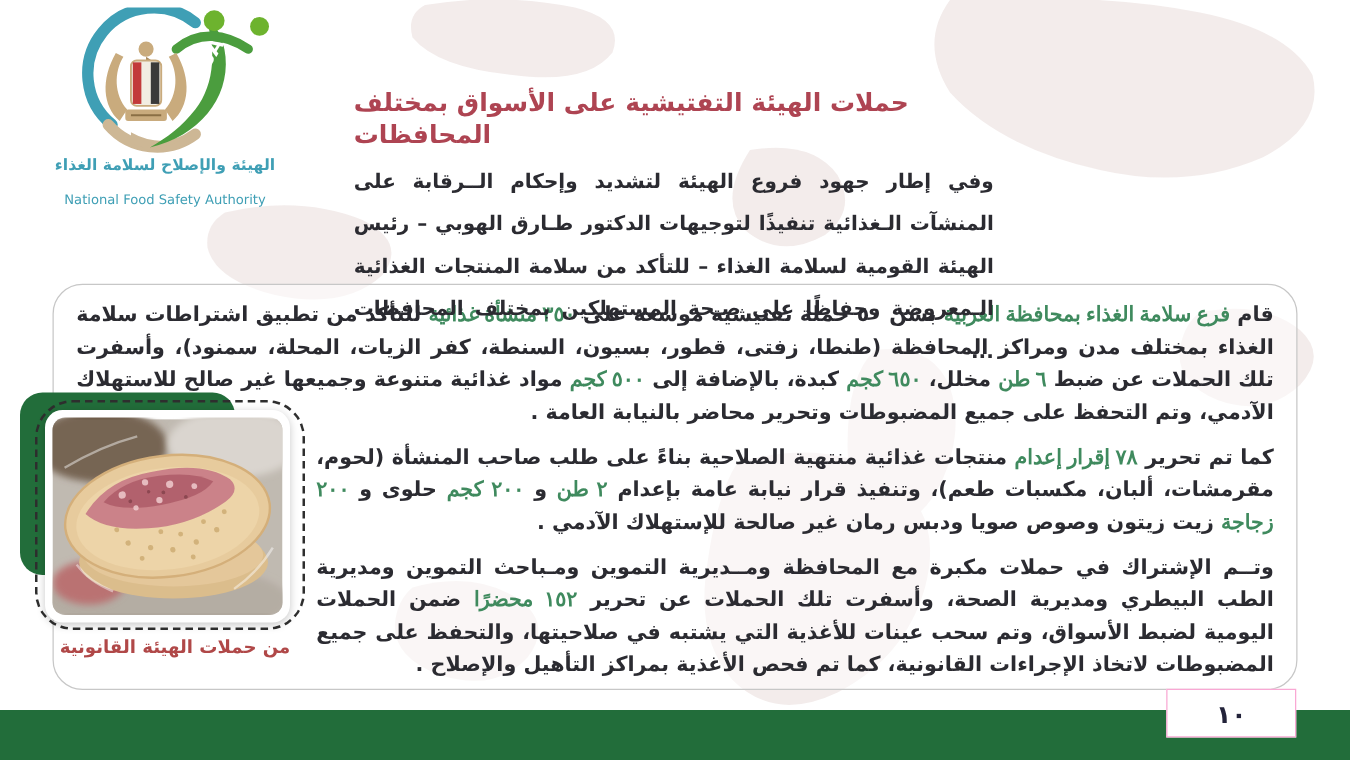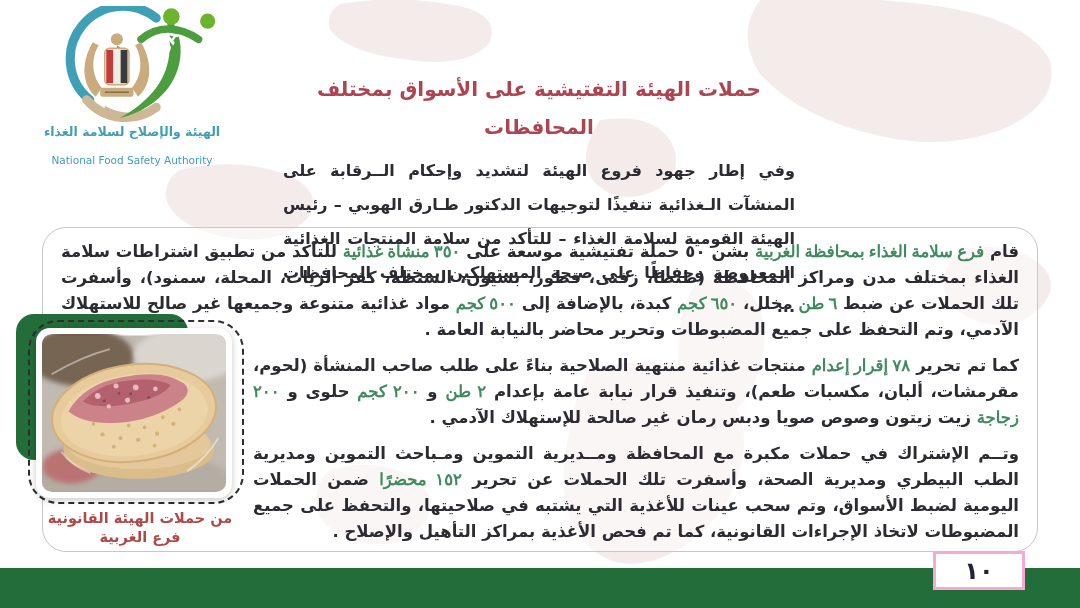--- a/index.html
+++ b/index.html
@@ -23,22 +23,22 @@
   .abs{position:absolute;}
   
   #bg-map{left:0;top:0;width:1080px;height:608px;z-index:0;}
   
   #logo{left:26px;top:6px;width:212px;z-index:3;text-align:center;}
   #logo .logo-name-ar{font-size:12.5px;font-weight:bold;color:var(--logo-teal);letter-spacing:1px;direction:rtl;margin-top:-4px;}
   #logo .logo-name-en{font-size:10.5px;color:var(--logo-teal);margin-top:15px;}
   
   #header-col{left:283px;top:70px;width:512px;z-index:2;direction:rtl;}
   #page-title{
-    color:var(--title-red);font-size:20px;font-weight:bold;text-align:center;
-    line-height:38px;margin:0 0 8px 0;
+    color:var(--title-red);font-size:20px;font-weight:bold;text-align:left;
+    line-height:25px;margin:0 0 8px 0;
   }
   #intro-paragraph{
     font-size:16px;line-height:34px;text-align:justify;font-weight:bold;
     color:var(--text-dark);margin:0;
   }
   
   #report-panel{
     left:42px;top:227px;width:996px;height:325px;box-sizing:border-box;
     border:1.5px solid #c7c7c7;border-radius:24px;
     background:rgba(255,255,255,0.55);
@@ -66,24 +66,24 @@
     display:flex;align-items:center;justify-content:center;
   }
   #photo-card svg{border-radius:10px;}
   #photo-caption{
     left:34px;top:509px;width:212px;text-align:center;direction:rtl;
     color:var(--caption-red);font-weight:bold;font-size:14.5px;line-height:19px;z-index:4;
   }
   
   #bottom-bar{left:0;top:568px;width:1080px;height:40px;background:var(--green-dark);z-index:2;}
   #page-number-box{
-    left:933px;top:551px;width:92px;height:39px;background:#ffffff;
-    border:3px solid #f9a8d4;box-sizing:border-box;z-index:7;
+    left:933px;top:551px;width:104px;height:39px;background:#ffffff;
+    border:1px solid #f9a8d4;box-sizing:border-box;z-index:7;
     display:flex;align-items:center;justify-content:center;
-    font-size:24px;font-weight:bold;color:#23233a;
+    font-size:20px;font-weight:bold;color:#23233a;
   }
 </style>
 </head>
 <body>
 
 <svg id="bg-map" class="abs" viewBox="0 0 1080 608" aria-hidden="true">
   <g fill="var(--map-tint)" opacity="0.85">
     <path d="M340 4 q60 -10 120 2 q40 10 30 36 q-20 26 -80 18 q-60 -6 -80 -30 q-5 -18 10 -26z"></path>
     <path d="M760 0 q120 -6 200 10 q70 14 90 50 q10 40 -40 66 q-60 26 -130 10 q-80 -18 -120 -62 q-25 -40 0 -74z"></path>
     <path d="M600 120 q50 -8 70 20 q16 28 -10 48 q-36 20 -64 -4 q-22 -24 4 -64z"></path>
@@ -197,17 +197,16 @@
     <g stroke="#ffffff" stroke-width="2" fill="none" opacity="0.45">
       <path d="M10 40 q30 -18 60 -26"></path>
       <path d="M150 140 q20 -14 32 -34"></path>
       <path d="M20 120 q10 14 30 22"></path>
     </g>
     <rect x="0" y="0" width="190" height="160" fill="#ffffff" opacity="0.06"></rect>
   </svg>
 </div>
 <div id="photo-caption" class="abs">
   <div>من حملات الهيئة القانونية</div>
-  <div>فرع الغربية</div>
 </div>
 
 <div id="bottom-bar" class="abs"></div>
 <div id="page-number-box" class="abs">١٠</div>
 
 </body></html>

